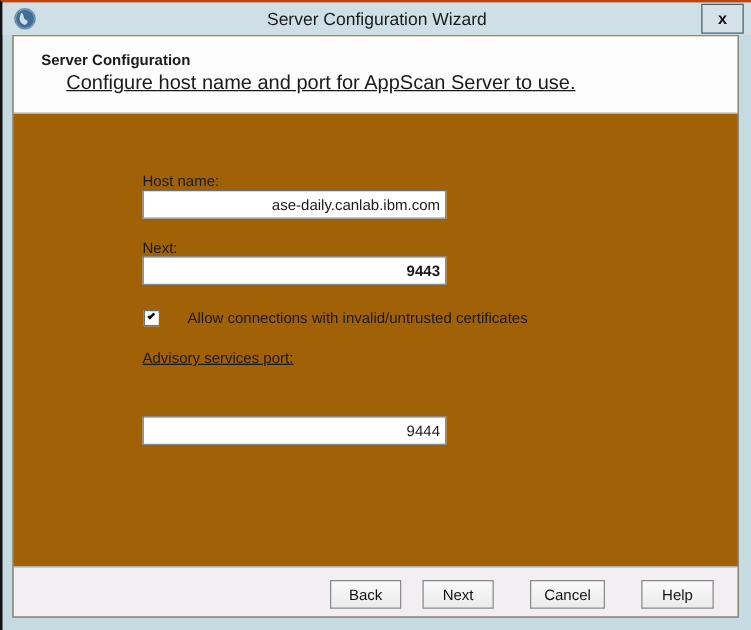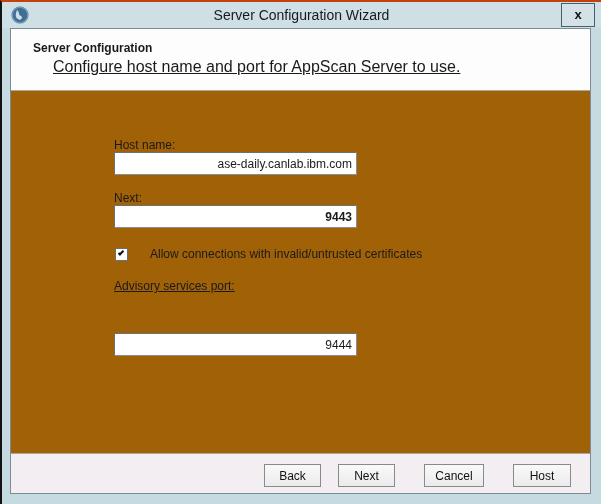--- a/index.html
+++ b/index.html
@@ -204,17 +204,17 @@
       <span class="checkbox-label">Allow connections with invalid/untrusted certificates</span>
     </div>
 
     <label class="field-label lbl-advisory">Advisory services port:</label>
     <input class="text-input inp-advisory" type="text" value="9444" style="">
 
     <div class="button-bar">
       <button class="wiz-btn btn-back">Back</button>
       <button class="wiz-btn btn-cancel">Cancel</button>
       <button class="wiz-btn btn-next">Next</button>
-      <button class="wiz-btn btn-help">Host</button>
+      <button class="wiz-btn btn-help">Help</button>
     </div>
 
   </div>
 </div>
 
 </body></html>

